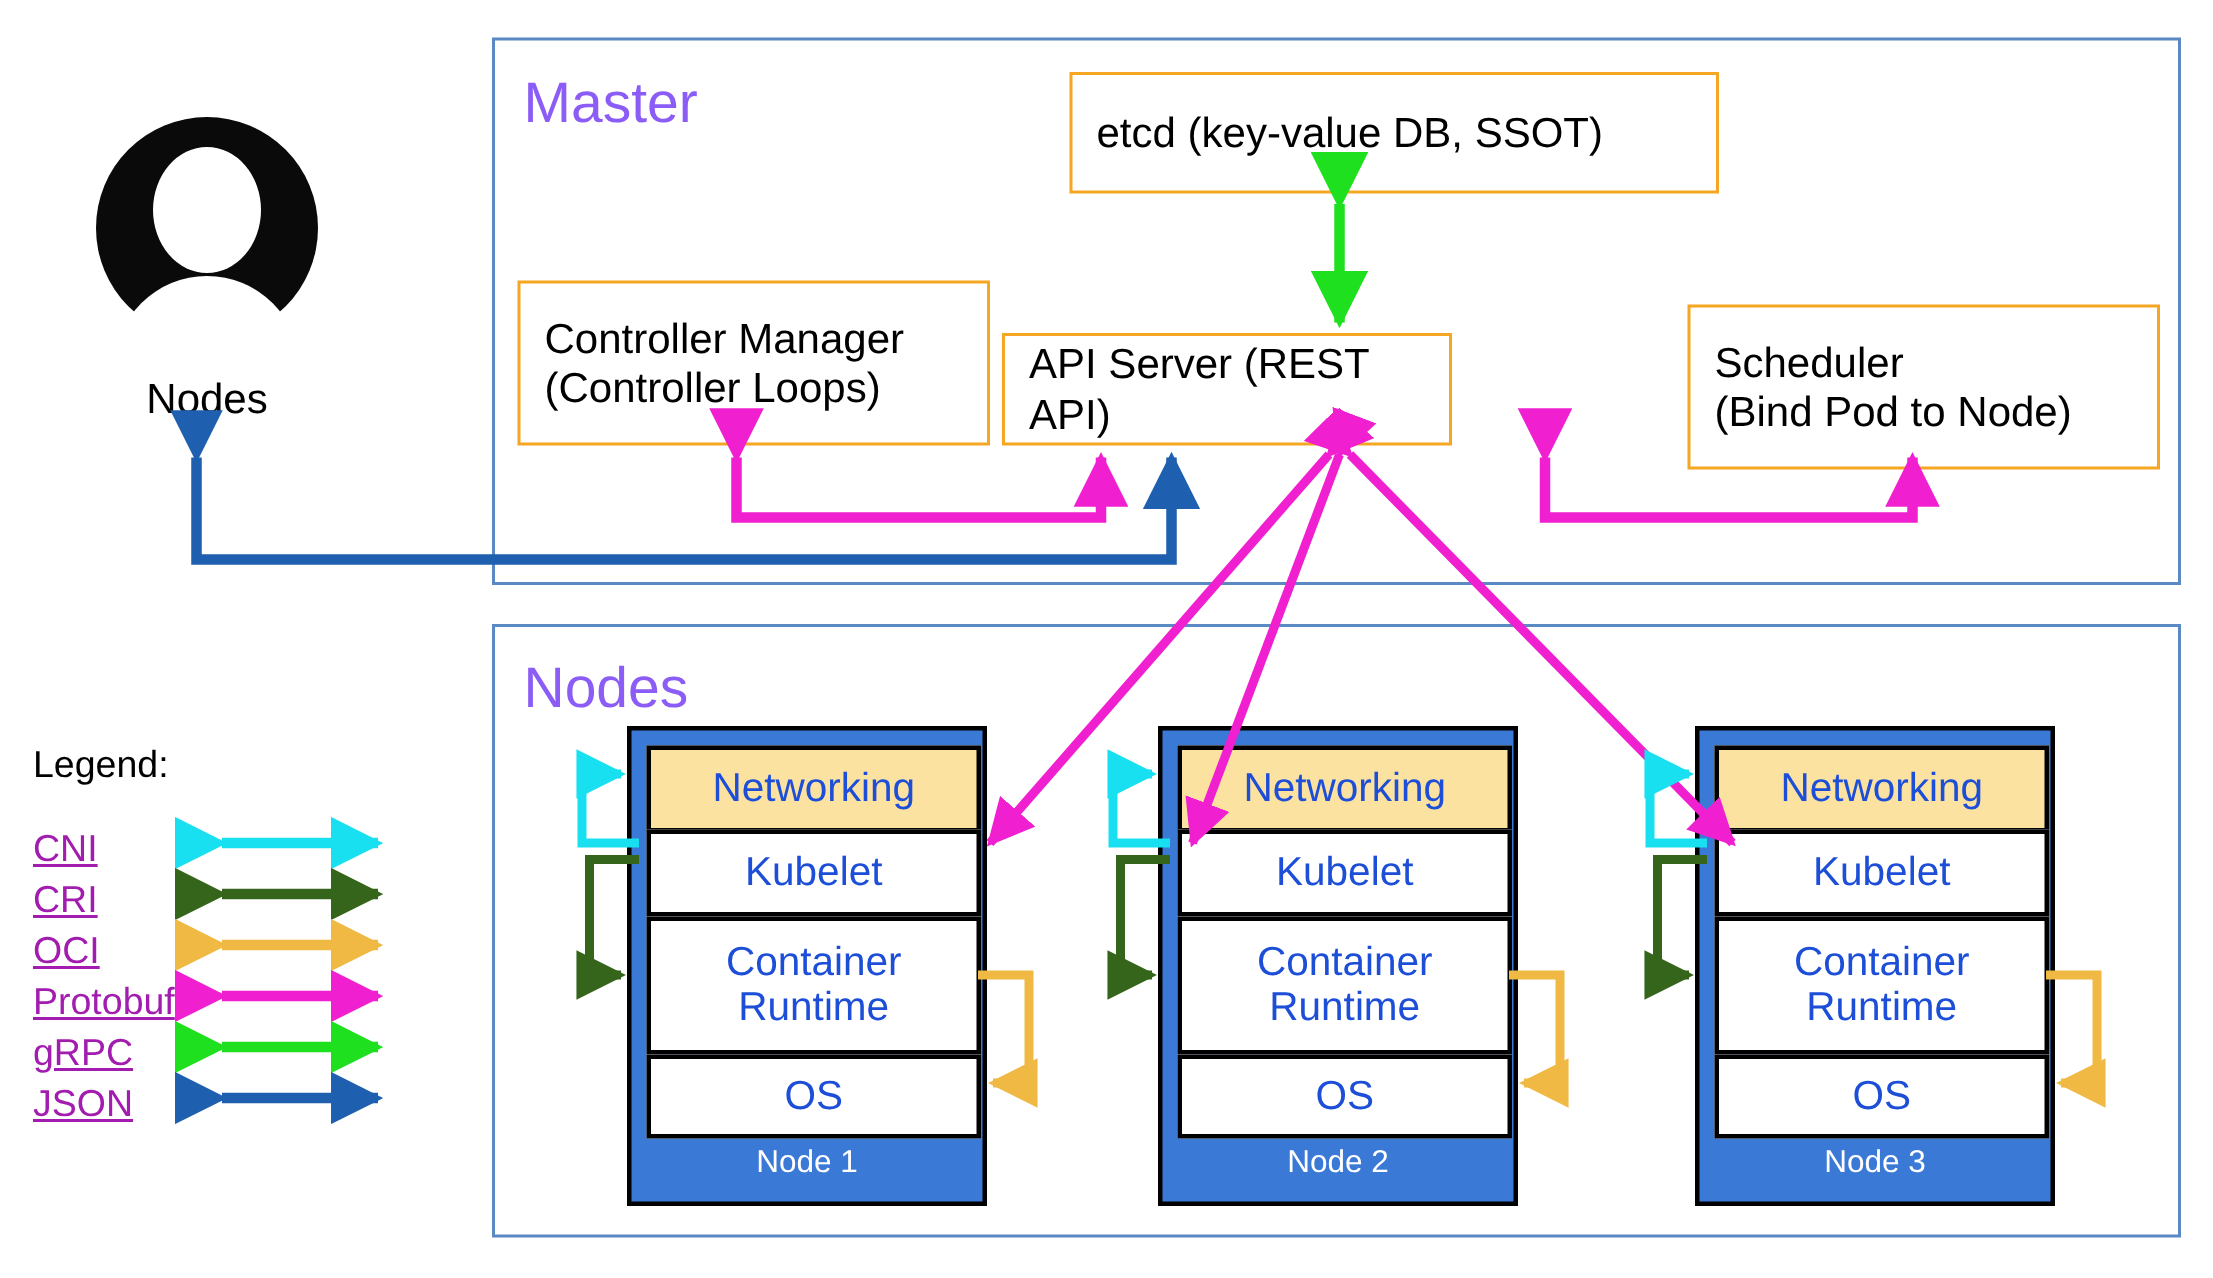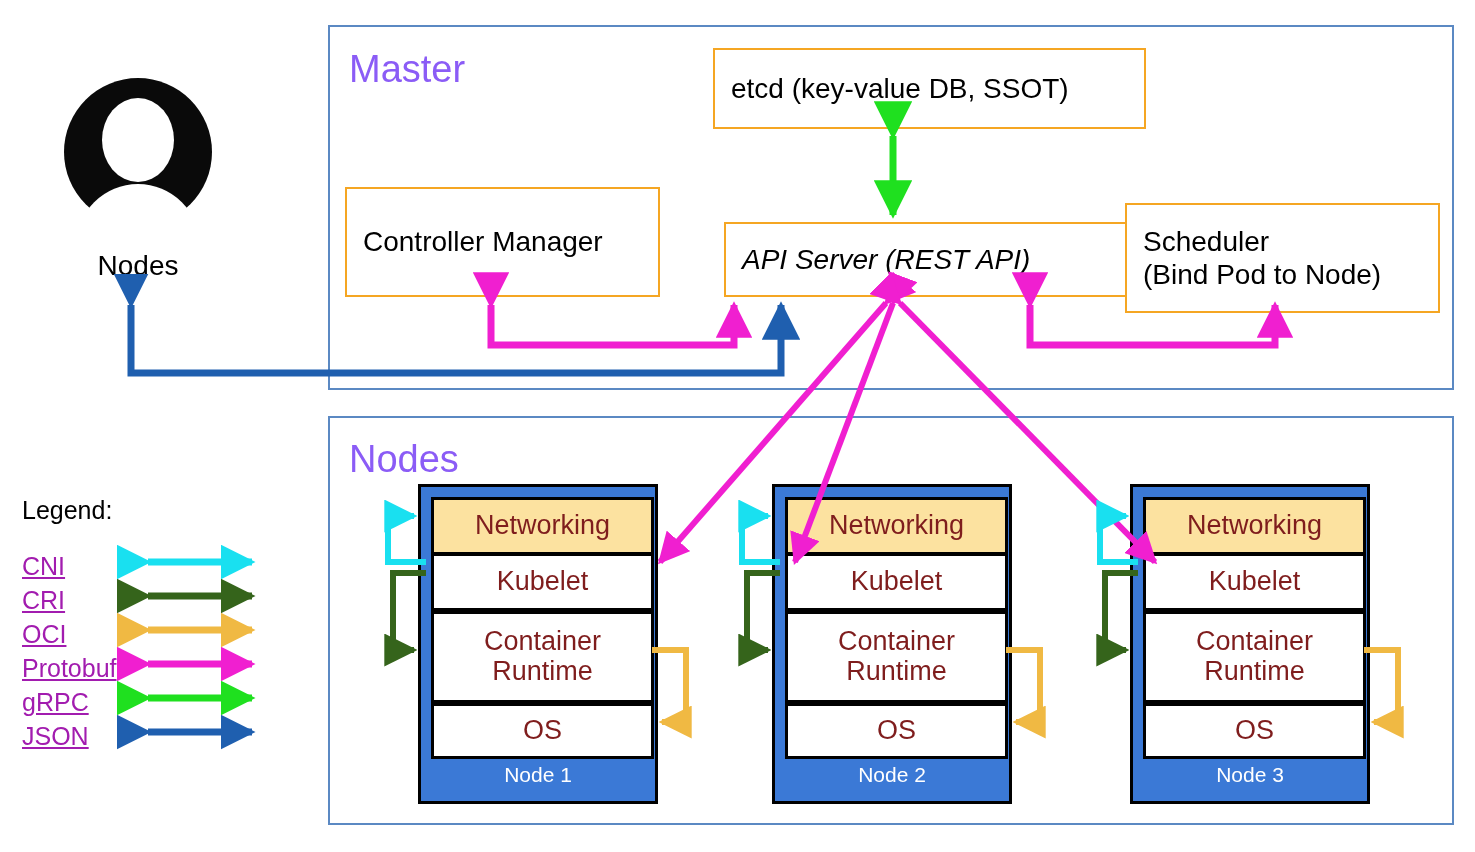--- a/index.html
+++ b/index.html
@@ -68,21 +68,21 @@
     border: 3px solid #000000;
   }
   .node-row {
     position: absolute;
     border: 3px solid #000000;
     background: #ffffff;
     display: flex;
     align-items: center;
     justify-content: center;
     font-size: 27px;
-    color: #7f1d1d;
+    color: #1d4ed8;
     text-align: center;
     line-height: 1.1;
   }
   .node-row.networking { background: #FCE2A0; }
   .node-label {
     position: absolute;
     width: 100%;
     text-align: center;
     color: #ffffff;
     font-size: 21px;
@@ -132,24 +132,25 @@
   <div class="group-box abs" style="left:328px; top:25px; width:1126px; height:365px;"></div>
   <div class="group-title" style="left:349px; top:50px;">Master</div>
 
   <div class="comp-box abs" style="left:677px; top:48px; width:433px; height:81px;margin-left:36px;">
     <span>etcd (key-value DB, SSOT)</span>
   </div>
 
   <div class="comp-box two-line abs" style="left:345px; top:187px; width:315px; height:110px;">
     <div>
       <div>Controller Manager</div>
-    </div>
-  </div>
-
-  <div class="comp-box abs" style="left:724px; top:222px; width:416px; height:75px;font-style:italic;">
+      <div>(Controller Loops)</div>
+    </div>
+  </div>
+
+  <div class="comp-box abs" style="left:668px; top:222px; width:300px; height:75px;">
     <span>API Server (REST API)</span>
   </div>
 
   <div class="comp-box two-line abs" style="left:1125px; top:203px; width:315px; height:110px;">
     <div>
       <div>Scheduler</div>
       <div>(Bind Pod to Node)</div>
     </div>
   </div>
 

